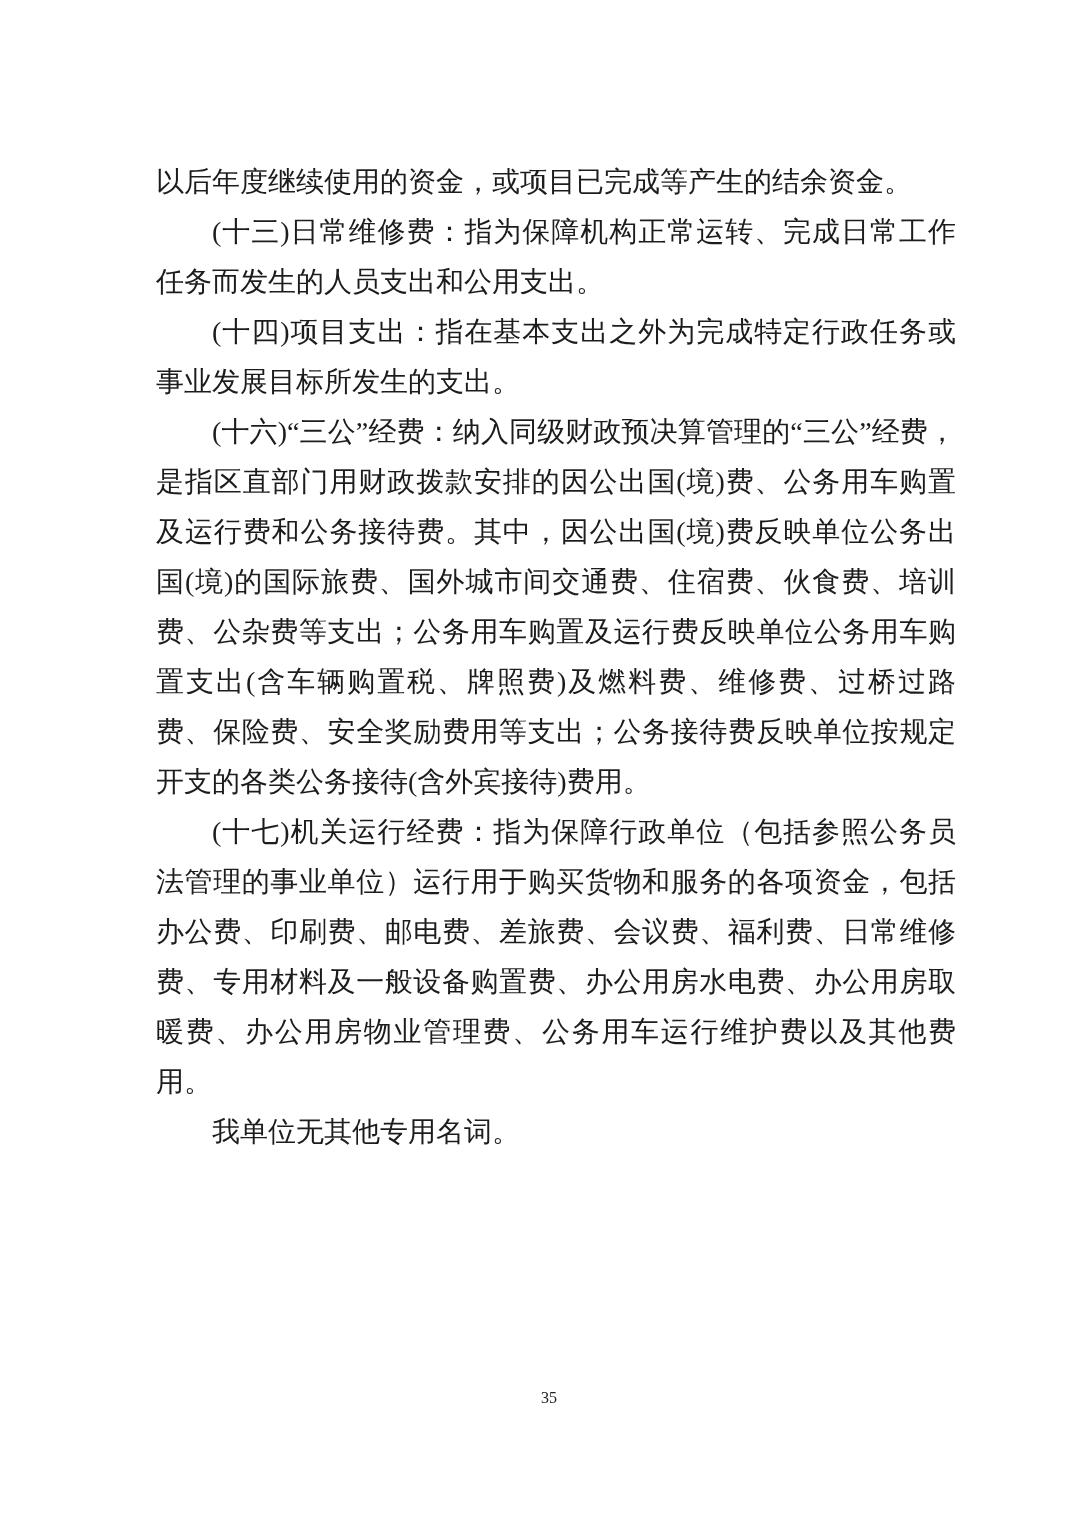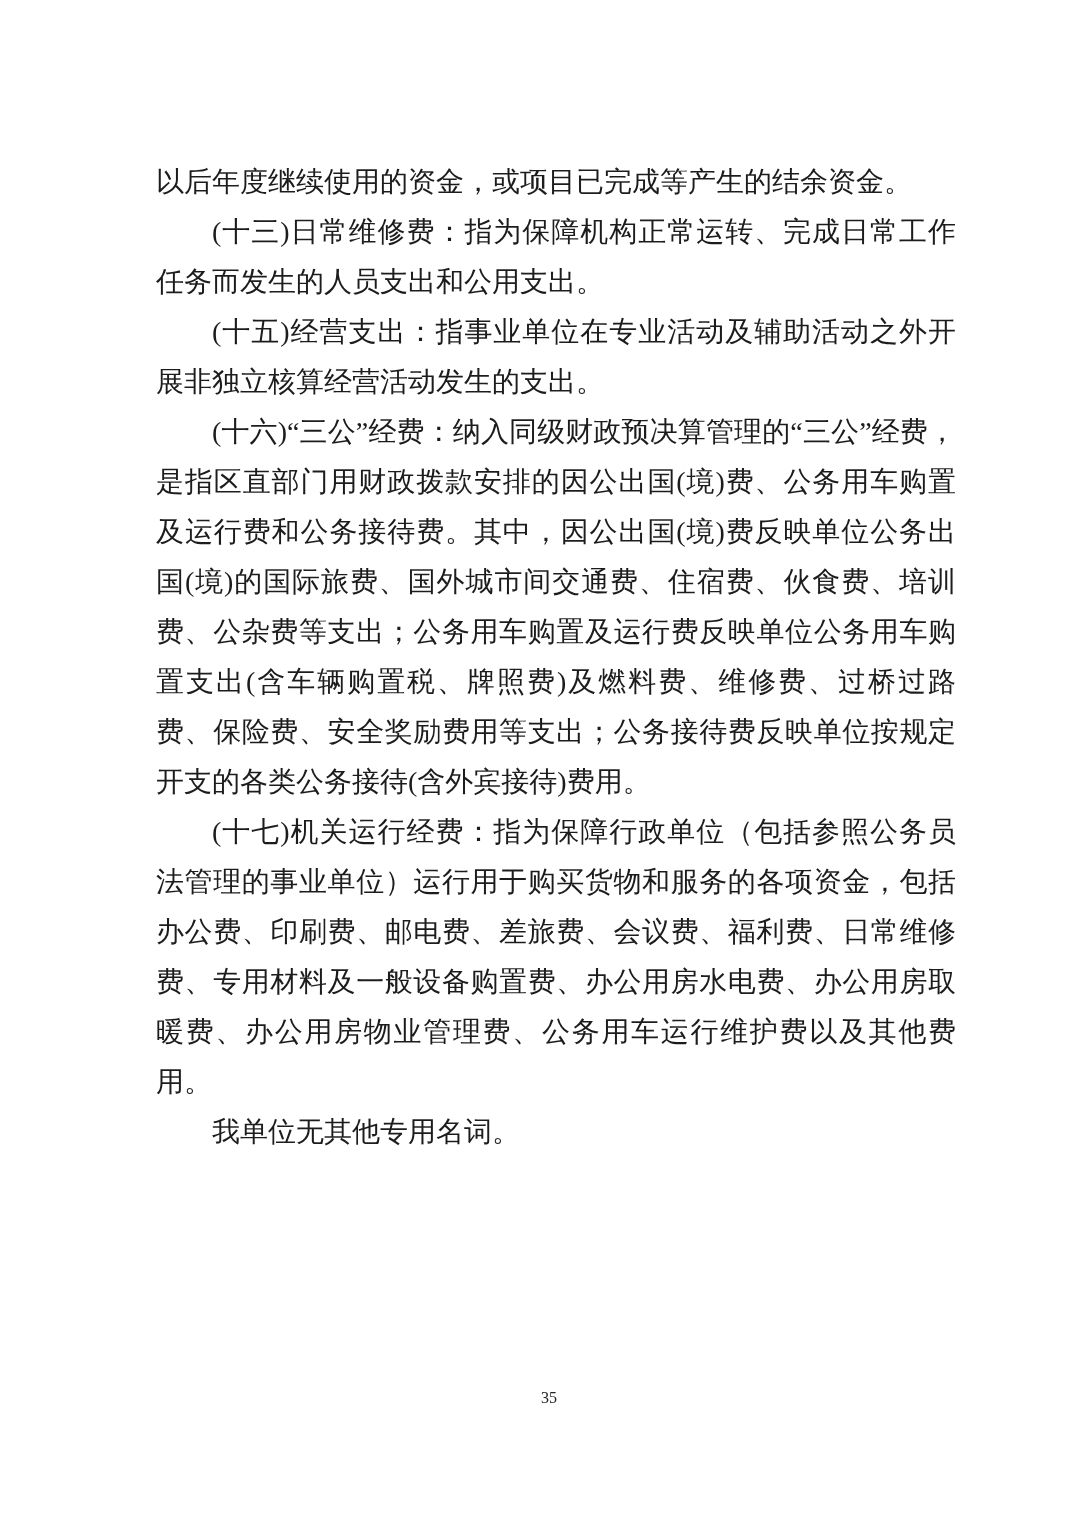--- a/index.html
+++ b/index.html
@@ -53,21 +53,21 @@
   }
 </style>
 </head>
 <body>
 
 <div class="page">
 
   <div class="content">
     <p>以后年度继续使用的资金，或项目已完成等产生的结余资金。</p>
     <p class="indent">(十三)日常维修费：指为保障机构正常运转、完成日常工作任务而发生的人员支出和公用支出。</p>
-    <p class="indent">(十五)经营支出：指事业单位在专业活动及辅助活动之外开展非独立核算经营活动发生的支出。</p>
+    <p class="indent">(十四)项目支出：指在基本支出之外为完成特定行政任务或事业发展目标所发生的支出。</p>
     <p class="indent">(十六)“三公”经费：纳入同级财政预决算管理的“三公”经费，是指区直部门用财政拨款安排的因公出国(境)费、公务用车购置及运行费和公务接待费。其中，因公出国(境)费反映单位公务出国(境)的国际旅费、国外城市间交通费、住宿费、伙食费、培训费、公杂费等支出；公务用车购置及运行费反映单位公务用车购置支出(含车辆购置税、牌照费)及燃料费、维修费、过桥过路费、保险费、安全奖励费用等支出；公务接待费反映单位按规定开支的各类公务接待(含外宾接待)费用。</p>
     <p class="indent">(十七)机关运行经费：指为保障行政单位（包括参照公务员法管理的事业单位）运行用于购买货物和服务的各项资金，包括办公费、印刷费、邮电费、差旅费、会议费、福利费、日常维修费、专用材料及一般设备购置费、办公用房水电费、办公用房取暖费、办公用房物业管理费、公务用车运行维护费以及其他费用。</p>
     <p class="indent">我单位无其他专用名词。</p>
   </div>
 
   <div class="page-number">35</div>
 
 </div>
 
 </body></html>

